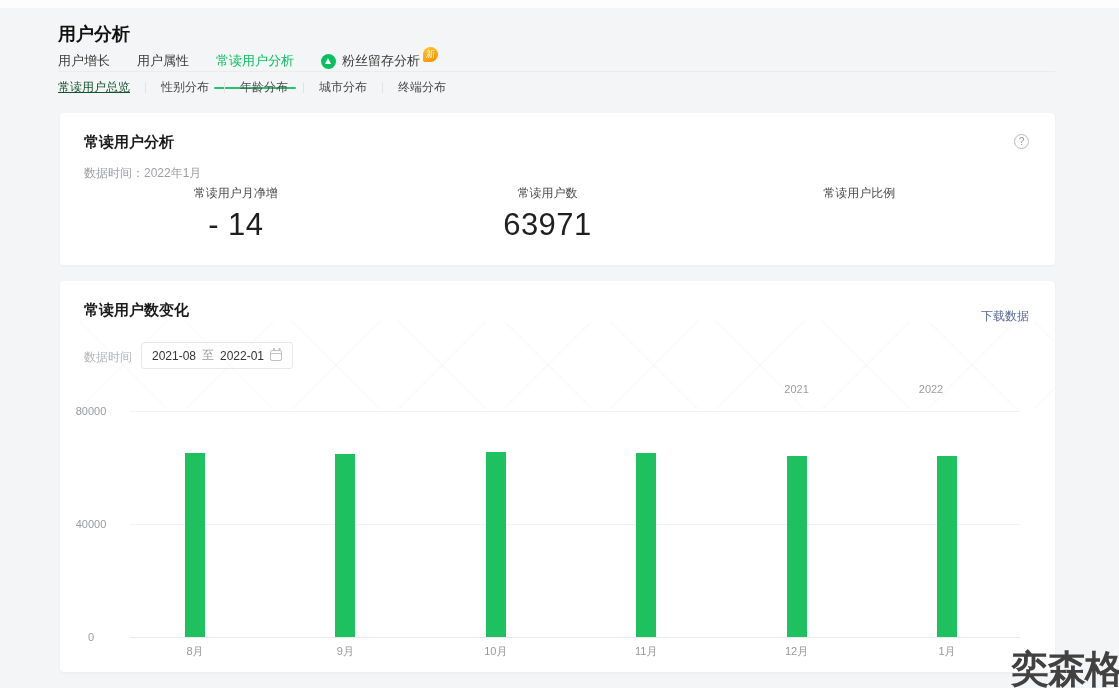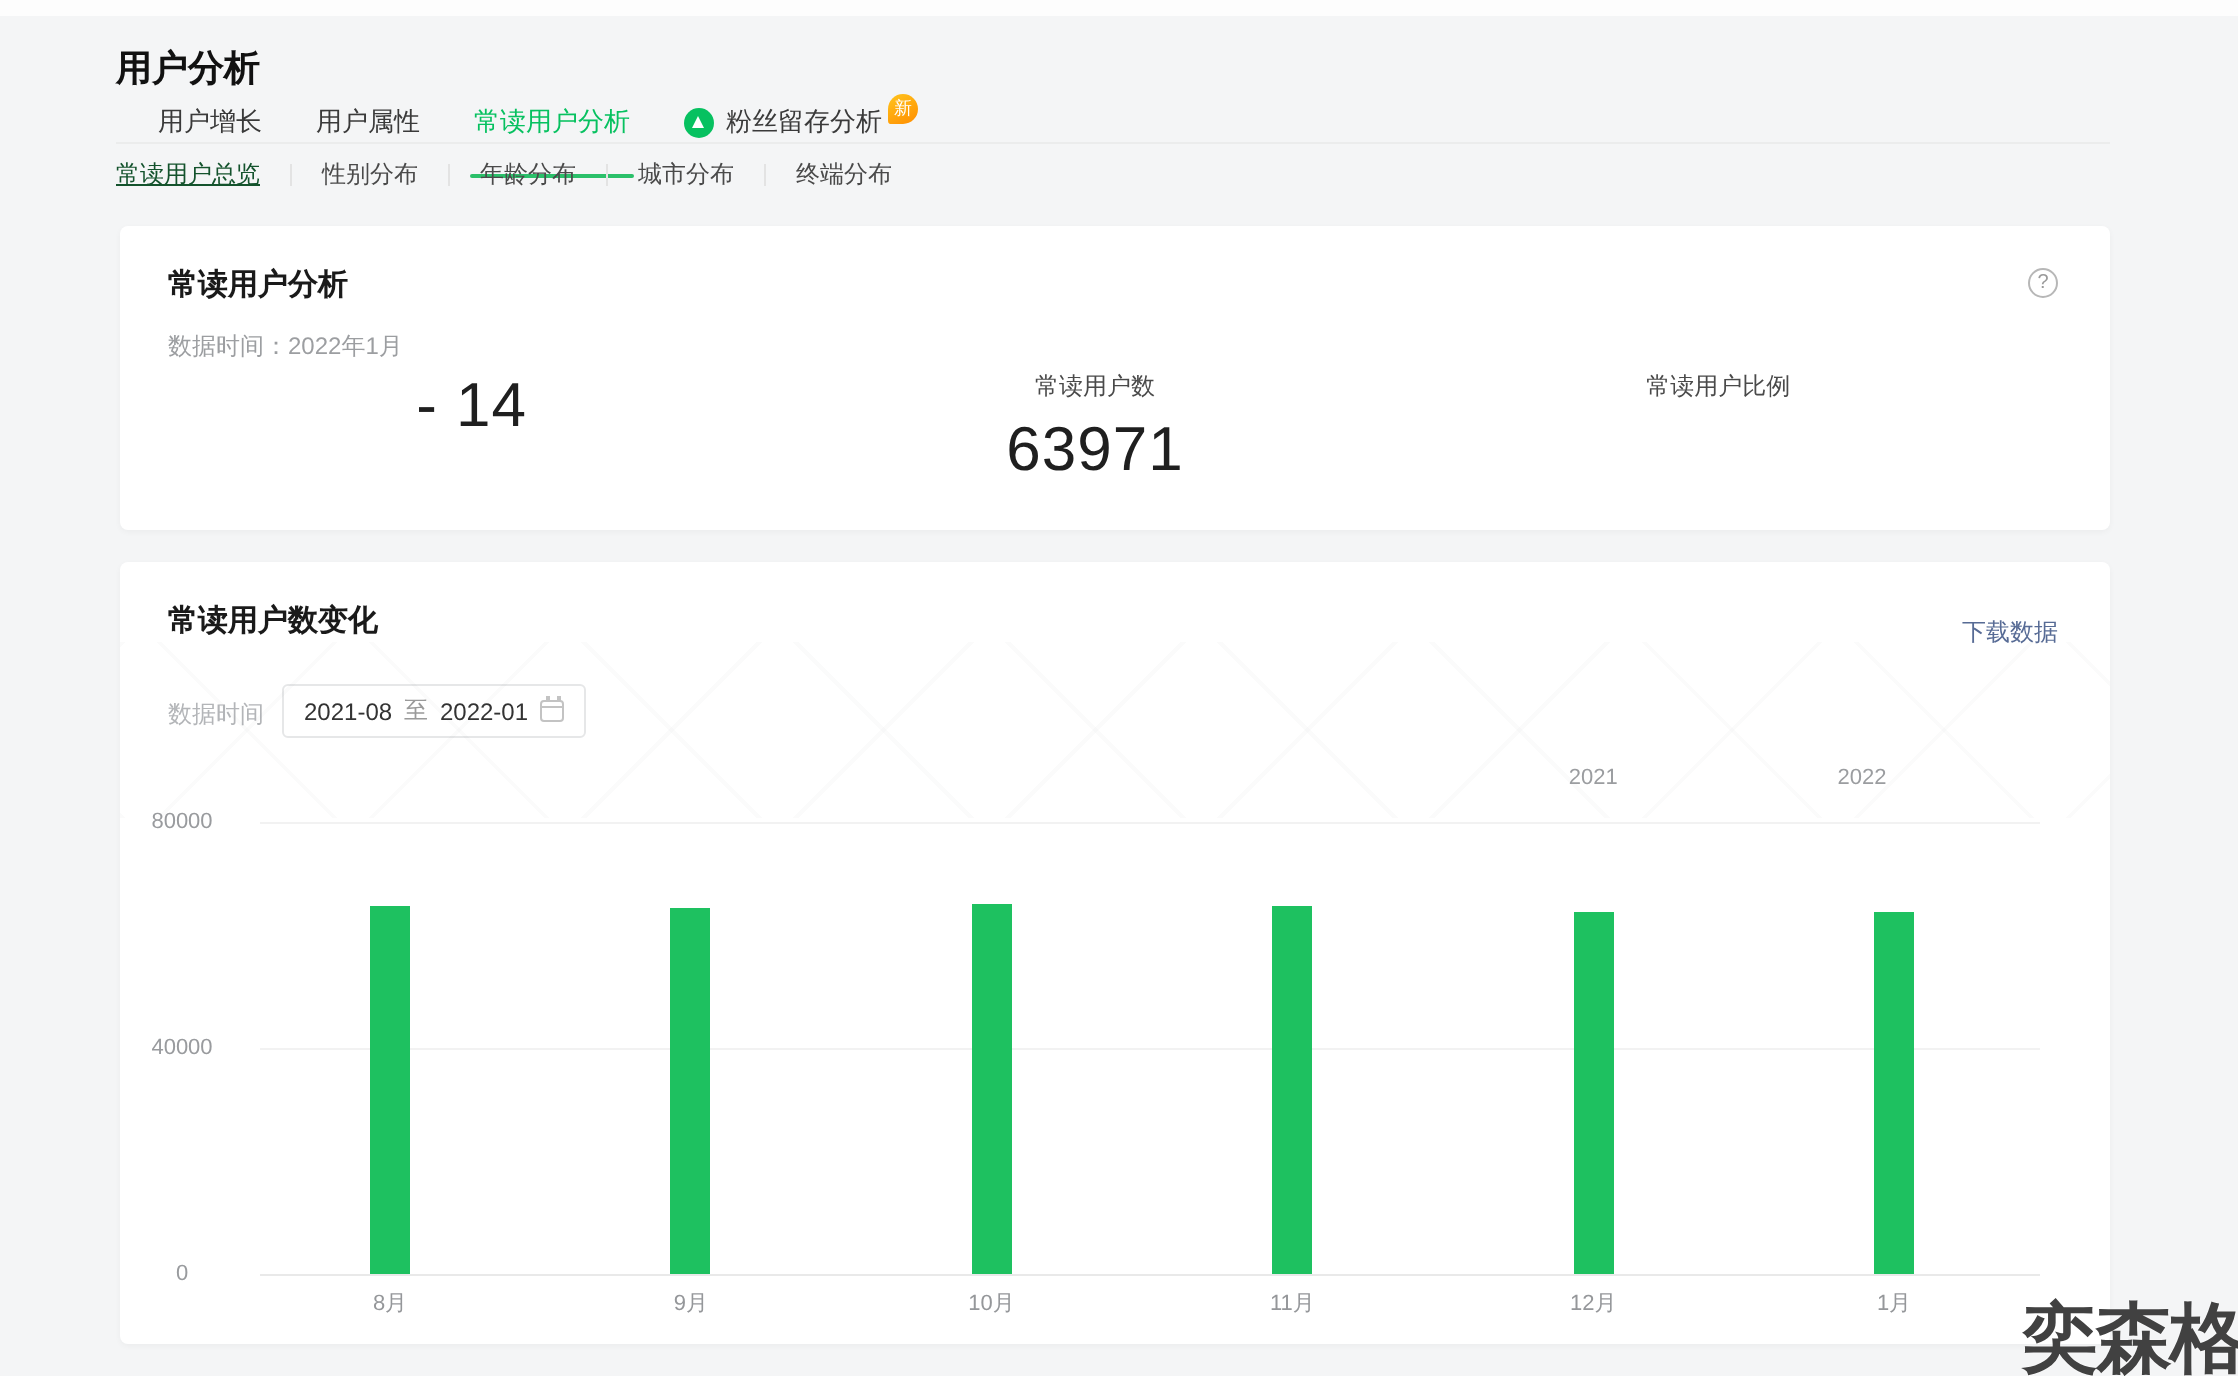--- a/index.html
+++ b/index.html
@@ -8,21 +8,21 @@
     font-family:"Liberation Sans","DejaVu Sans",sans-serif;
     background:#f4f5f6;
     color:#333;
     overflow:hidden;
   }
   .stage { position:relative; width:1119px; height:688px; background:#f4f5f6; overflow:hidden; }
   .top-strip { position:absolute; top:0; left:0; right:0; height:8px; background:#fdfdfd; }
 
   
   .page-title { position:absolute; left:58px; top:22px; font-size:18px; font-weight:600; color:#111; }
-  .tabs-row { position:absolute; left:58px; top:52px; display:flex; align-items:center; font-size:13px; color:#3a3a3a;margin-left:21px; }
+  .tabs-row { position:absolute; left:58px; top:52px; display:flex; align-items:center; font-size:13px; color:#3a3a3a; }
   .tab { margin-right:27px; cursor:pointer; position:relative; display:flex; align-items:center; padding-bottom:2px; }
   .tab.active { color:#07c160; }
   .tab.active::after { content:""; position:absolute; left:-2px; right:-2px; bottom:-17px; height:2px; background:#2bc06a; border-radius:1px; }
   .tabs-divider { position:absolute; left:58px; right:64px; top:71px; height:1px; background:#ebecec; }
   .tab-leading-icon { width:15px; height:15px; border-radius:50%; background:#07c160; position:relative; display:inline-block; margin-right:6px; }
   .tab-leading-icon::after { content:""; position:absolute; left:4px; top:4px; width:0; height:0;
     border-left:3.5px solid transparent; border-right:3.5px solid transparent; border-bottom:6.5px solid #fff; }
   .tab-badge { display:inline-block; min-width:15px; height:15px; line-height:15px; padding:0 2px;
     border-radius:9px 9px 9px 2px; background:linear-gradient(150deg,#ffc51e,#ff8d00);
     color:#fff; font-size:9px; text-align:center; margin-left:3px; transform:translateY(-7px); }
@@ -113,20 +113,21 @@
       <span class="subtab-divider"></span>
       <span class="subtab">终端分布</span>
     </div>
 
   <div class="card card-metrics">
     <div class="card-title">常读用户分析</div>
     <div class="help-icon">?</div>
     <div class="data-time">数据时间：2022年1月</div>
     <div class="metrics-row">
         <div class="metric">
+          <div class="metric-label">常读用户月净增</div>
           <div class="metric-value">- 14</div>
         </div>
         <div class="metric">
           <div class="metric-label">常读用户数</div>
           <div class="metric-value">63971</div>
         </div>
         <div class="metric">
           <div class="metric-label">常读用户比例</div>
         </div>
       </div>

